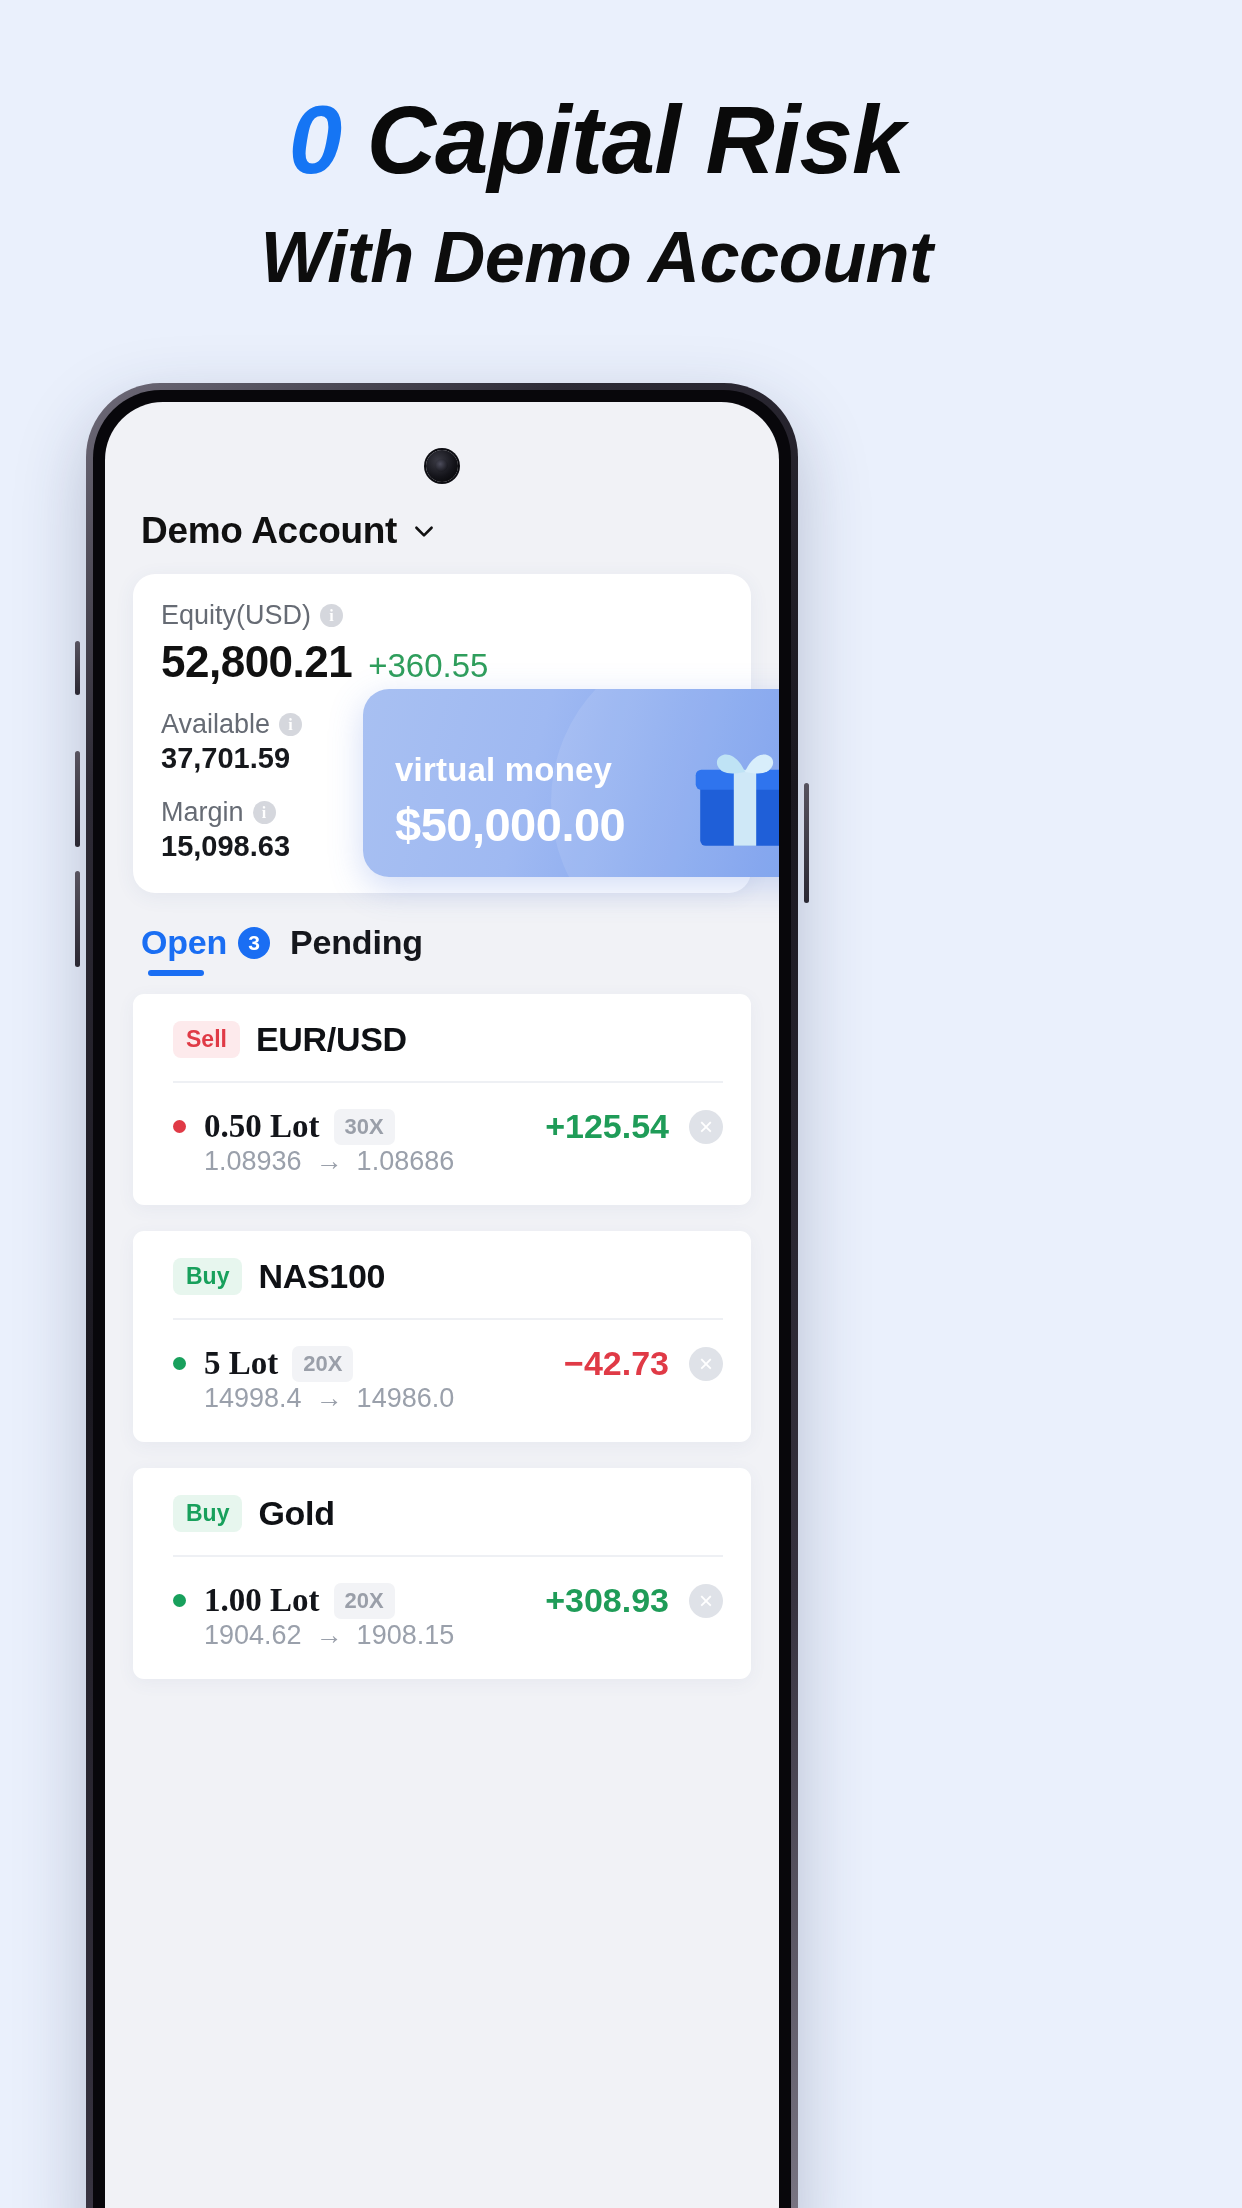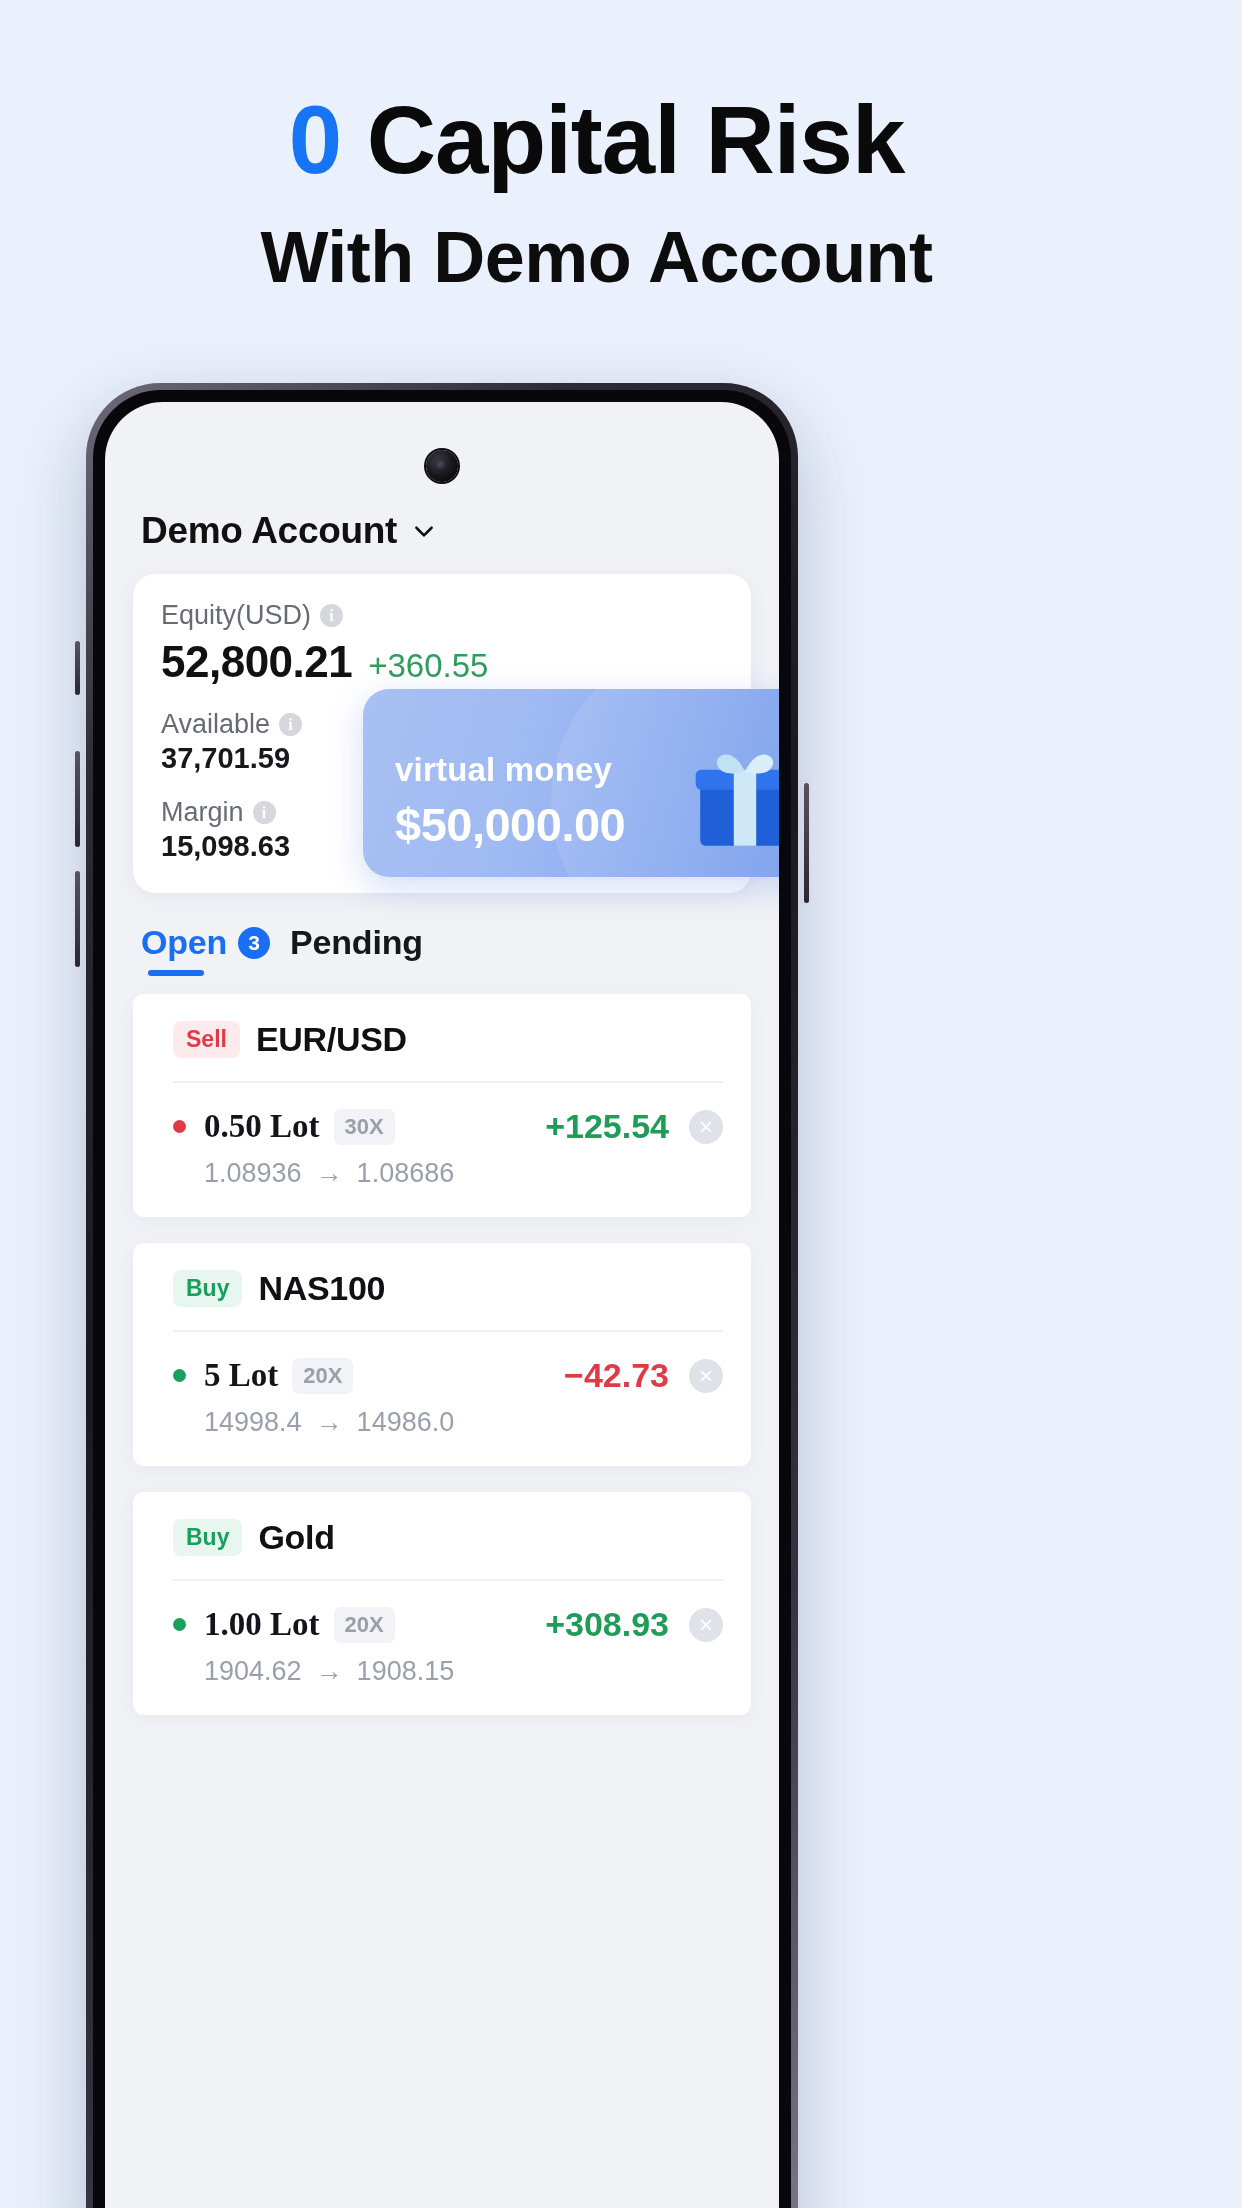--- a/index.html
+++ b/index.html
@@ -10,20 +10,21 @@
     overflow: hidden;
     position: relative;
   }
 
   
   .headline-wrap {
     position: absolute;
     top: 0; left: 0; width: 1193px;
     text-align: center;
     padding-top: 86px;
+    font-style: italic;
   }
   .headline {
     font-size: 96px;
     font-weight: 700;
     letter-spacing: -1px;
     color: #0a0a0a;
     line-height: 1.12;
     white-space: nowrap;
   }
   .headline .zero { color: #1575f4; }
@@ -219,21 +220,21 @@
   .pnl { margin-left: auto; font-size: 34px; font-weight: 700; }
   .pnl-pos { color: #1f9c58; }
   .pnl-neg { color: #e03a46; }
   .close-btn {
     margin-left: 20px; width: 34px; height: 34px; border-radius: 50%;
     background: #dfe2e8; color: #fff;
     display: flex; align-items: center; justify-content: center;
     font-size: 24px; line-height: 1; flex: none;
   }
   .prices {
-    margin-top: 12px; padding-left: 31px;
+    padding-left: 31px;
     font-size: 27px; color: #9aa0ab; display: flex; align-items: center; gap: 14px; text-align: center;
   }
 </style>
 </head>
 <body>
 
 <div class="headline-wrap">
   <div class="headline"><span class="zero">0</span><span> Capital Risk</span></div>
   <div class="subheadline">With Demo Account</div>
 </div>

